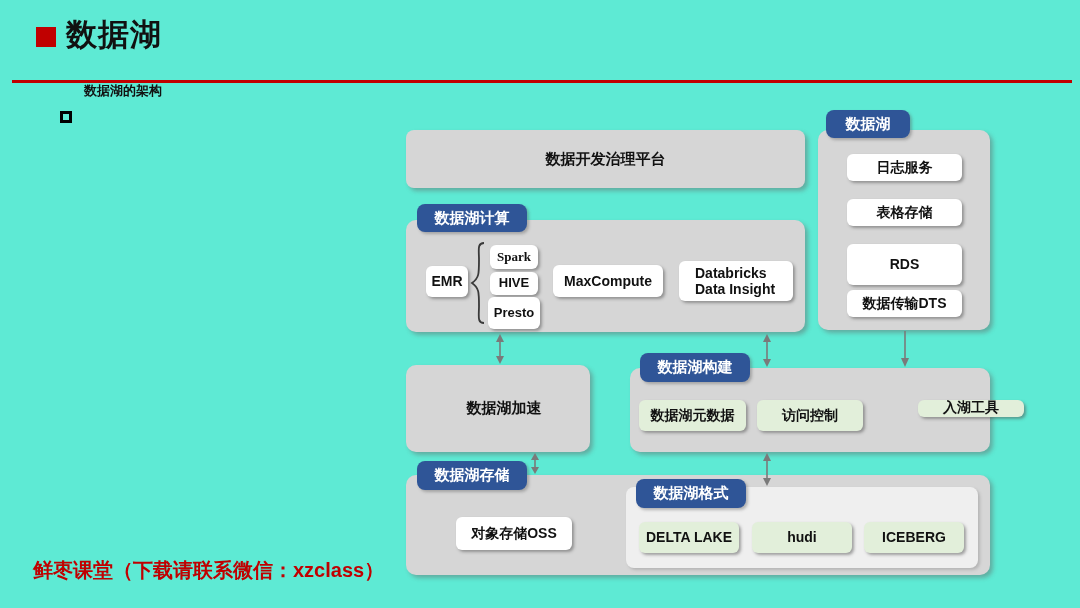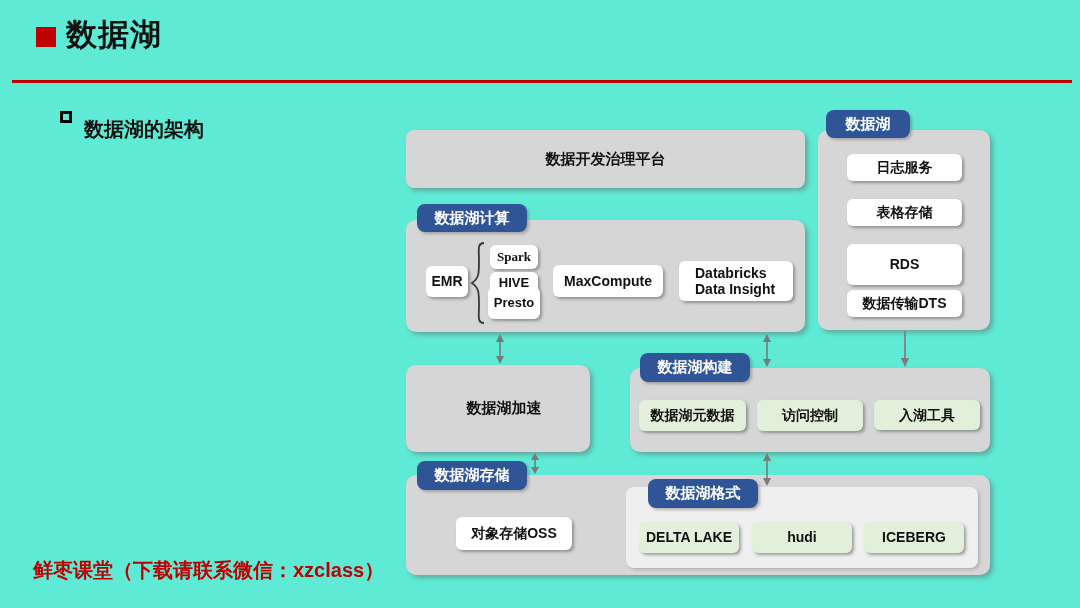--- a/index.html
+++ b/index.html
@@ -6,21 +6,21 @@
   html,body { background:#ffffff; }
   body { width:1080px; height:608px; overflow:hidden;
          font-family:"Liberation Sans","DejaVu Sans",sans-serif; }
   .slide { position:relative; width:1080px; height:608px; background:#5eead4; }
 
   
   .title-bullet { position:absolute; left:36px; top:27px; width:20px; height:20px; background:#C00000; }
   .slide-title  { position:absolute; left:66px; top:14px; font-size:31px; font-weight:bold; color:#111; letter-spacing:1px; }
   .divider { position:absolute; left:12px; top:80px; width:1060px; height:3px; background:#C00000; }
   .sub-bullet { position:absolute; left:60px; top:111px; width:12px; height:12px; border:3px solid #000; }
-  .section-title { position:absolute; left:84px; top:116px; font-size:20px; font-weight:bold; color:#111; }
+  .section-title { position:absolute; left:84px; top:82px; font-size:13px; font-weight:bold; color:#111; }
 
   
   .gbox { position:absolute; background:#d6d6d6; border-radius:10px;
           box-shadow:3px 3px 4px rgba(100,100,100,.45); }
   .panel { position:absolute; background:#efefef; border-radius:8px;
            box-shadow:2px 2px 3px rgba(120,120,120,.35); }
   .tag { position:absolute; background:#2F5597; color:#fff; border-radius:8px;
          display:flex; align-items:center; justify-content:center;
          font-size:15px; font-weight:bold; box-shadow:2px 2px 3px rgba(90,90,90,.4);
          z-index:3; }
@@ -55,46 +55,46 @@
   <div class="tag" style="left:417px; top:204px; width:110px; height:28px;">数据湖计算</div>
   <div class="gbox" style="left:406px; top:220px; width:399px; height:112px;"></div>
   <div class="item white" style="left:426px; top:266px; width:42px; height:31px;">EMR</div>
   <div class="brace" style="left:468px; top:242px;">
     <svg width="22" height="82" viewBox="0 0 22 82">
       <path d="M16 1 C 9 1, 11 8, 11 18 C 11 32, 11 36, 4 41 C 11 46, 11 50, 11 64 C 11 74, 9 81, 16 81" fill="none" stroke="#3a3a3a" stroke-width="1.8"></path>
     </svg>
   </div>
   <div class="item white" style="left:490px; top:245px; width:48px; height:24px; font-size:13px;font-family:Liberation Serif, serif;">Spark</div>
   <div class="item white" style="left:490px; top:272px; width:48px; height:23px; font-size:13px;">HIVE</div>
-  <div class="item white" style="left:488px; top:287px; width:52px; height:32px; font-size:13px;">Presto</div>
+  <div class="item white" style="left:488px; top:297px; width:52px; height:32px; font-size:13px;">Presto</div>
   <div class="item white" style="left:553px; top:265px; width:110px; height:32px;">MaxCompute</div>
   <div class="item white" style="left:679px; top:261px; width:114px; height:40px; padding:0 16px;">Databricks Data Insight</div>
 
   <div class="tag" style="left:826px; top:110px; width:84px; height:28px;">数据湖</div>
   <div class="gbox" style="left:818px; top:130px; width:172px; height:200px;"></div>
   <div class="item white" style="left:847px; top:154px; width:115px; height:27px;">日志服务</div>
   <div class="item white" style="left:847px; top:199px; width:115px; height:27px;">表格存储</div>
   <div class="item white" style="left:847px; top:244px; width:115px; height:41px;">RDS</div>
   <div class="item white" style="left:847px; top:290px; width:115px; height:27px;">数据传输DTS</div>
 
   <div class="gbox" style="left:406px; top:365px; width:184px; height:87px;"></div>
   <div class="biglabel" style="left:406px; top:365px; width:184px; height:87px;padding-left:12px;">数据湖加速</div>
 
   <div class="tag" style="left:640px; top:353px; width:110px; height:29px;">数据湖构建</div>
   <div class="gbox" style="left:630px; top:368px; width:360px; height:84px;"></div>
   <div class="item green" style="left:639px; top:400px; width:107px; height:31px;">数据湖元数据</div>
   <div class="item green" style="left:757px; top:400px; width:106px; height:31px;">访问控制</div>
-  <div class="item green" style="left:874px; top:400px; width:106px; height:30px;">入湖工具</div>
+  <div class="item green" style="left:918px; top:400px; width:106px; height:17px;font-family:Liberation Serif, serif;">入湖工具</div>
 
   <div class="tag" style="left:417px; top:461px; width:110px; height:29px;">数据湖存储</div>
   <div class="gbox" style="left:406px; top:475px; width:584px; height:100px;"></div>
   <div class="item white" style="left:456px; top:517px; width:116px; height:33px;">对象存储OSS</div>
 
   <div class="panel" style="left:626px; top:487px; width:352px; height:81px;"></div>
-  <div class="tag" style="left:636px; top:479px; width:110px; height:29px;margin-left:12px;">数据湖格式</div>
+  <div class="tag" style="left:636px; top:479px; width:110px; height:29px;">数据湖格式</div>
   <div class="item green" style="left:639px; top:522px; width:100px; height:31px;">DELTA LAKE</div>
   <div class="item green" style="left:752px; top:522px; width:100px; height:31px;">hudi</div>
   <div class="item green" style="left:864px; top:522px; width:100px; height:31px;">ICEBERG</div>
 
   <div class="arrow" style="left:494px; top:334px;">
     <svg width="12" height="30" viewBox="0 0 12 30">
       <line x1="6" y1="7" x2="6" y2="23" stroke="#7a7a7a" stroke-width="1.6"></line>
       <polygon points="6,0 2,8 10,8" fill="#7a7a7a"></polygon>
       <polygon points="6,30 2,22 10,22" fill="#7a7a7a"></polygon>
     </svg>

